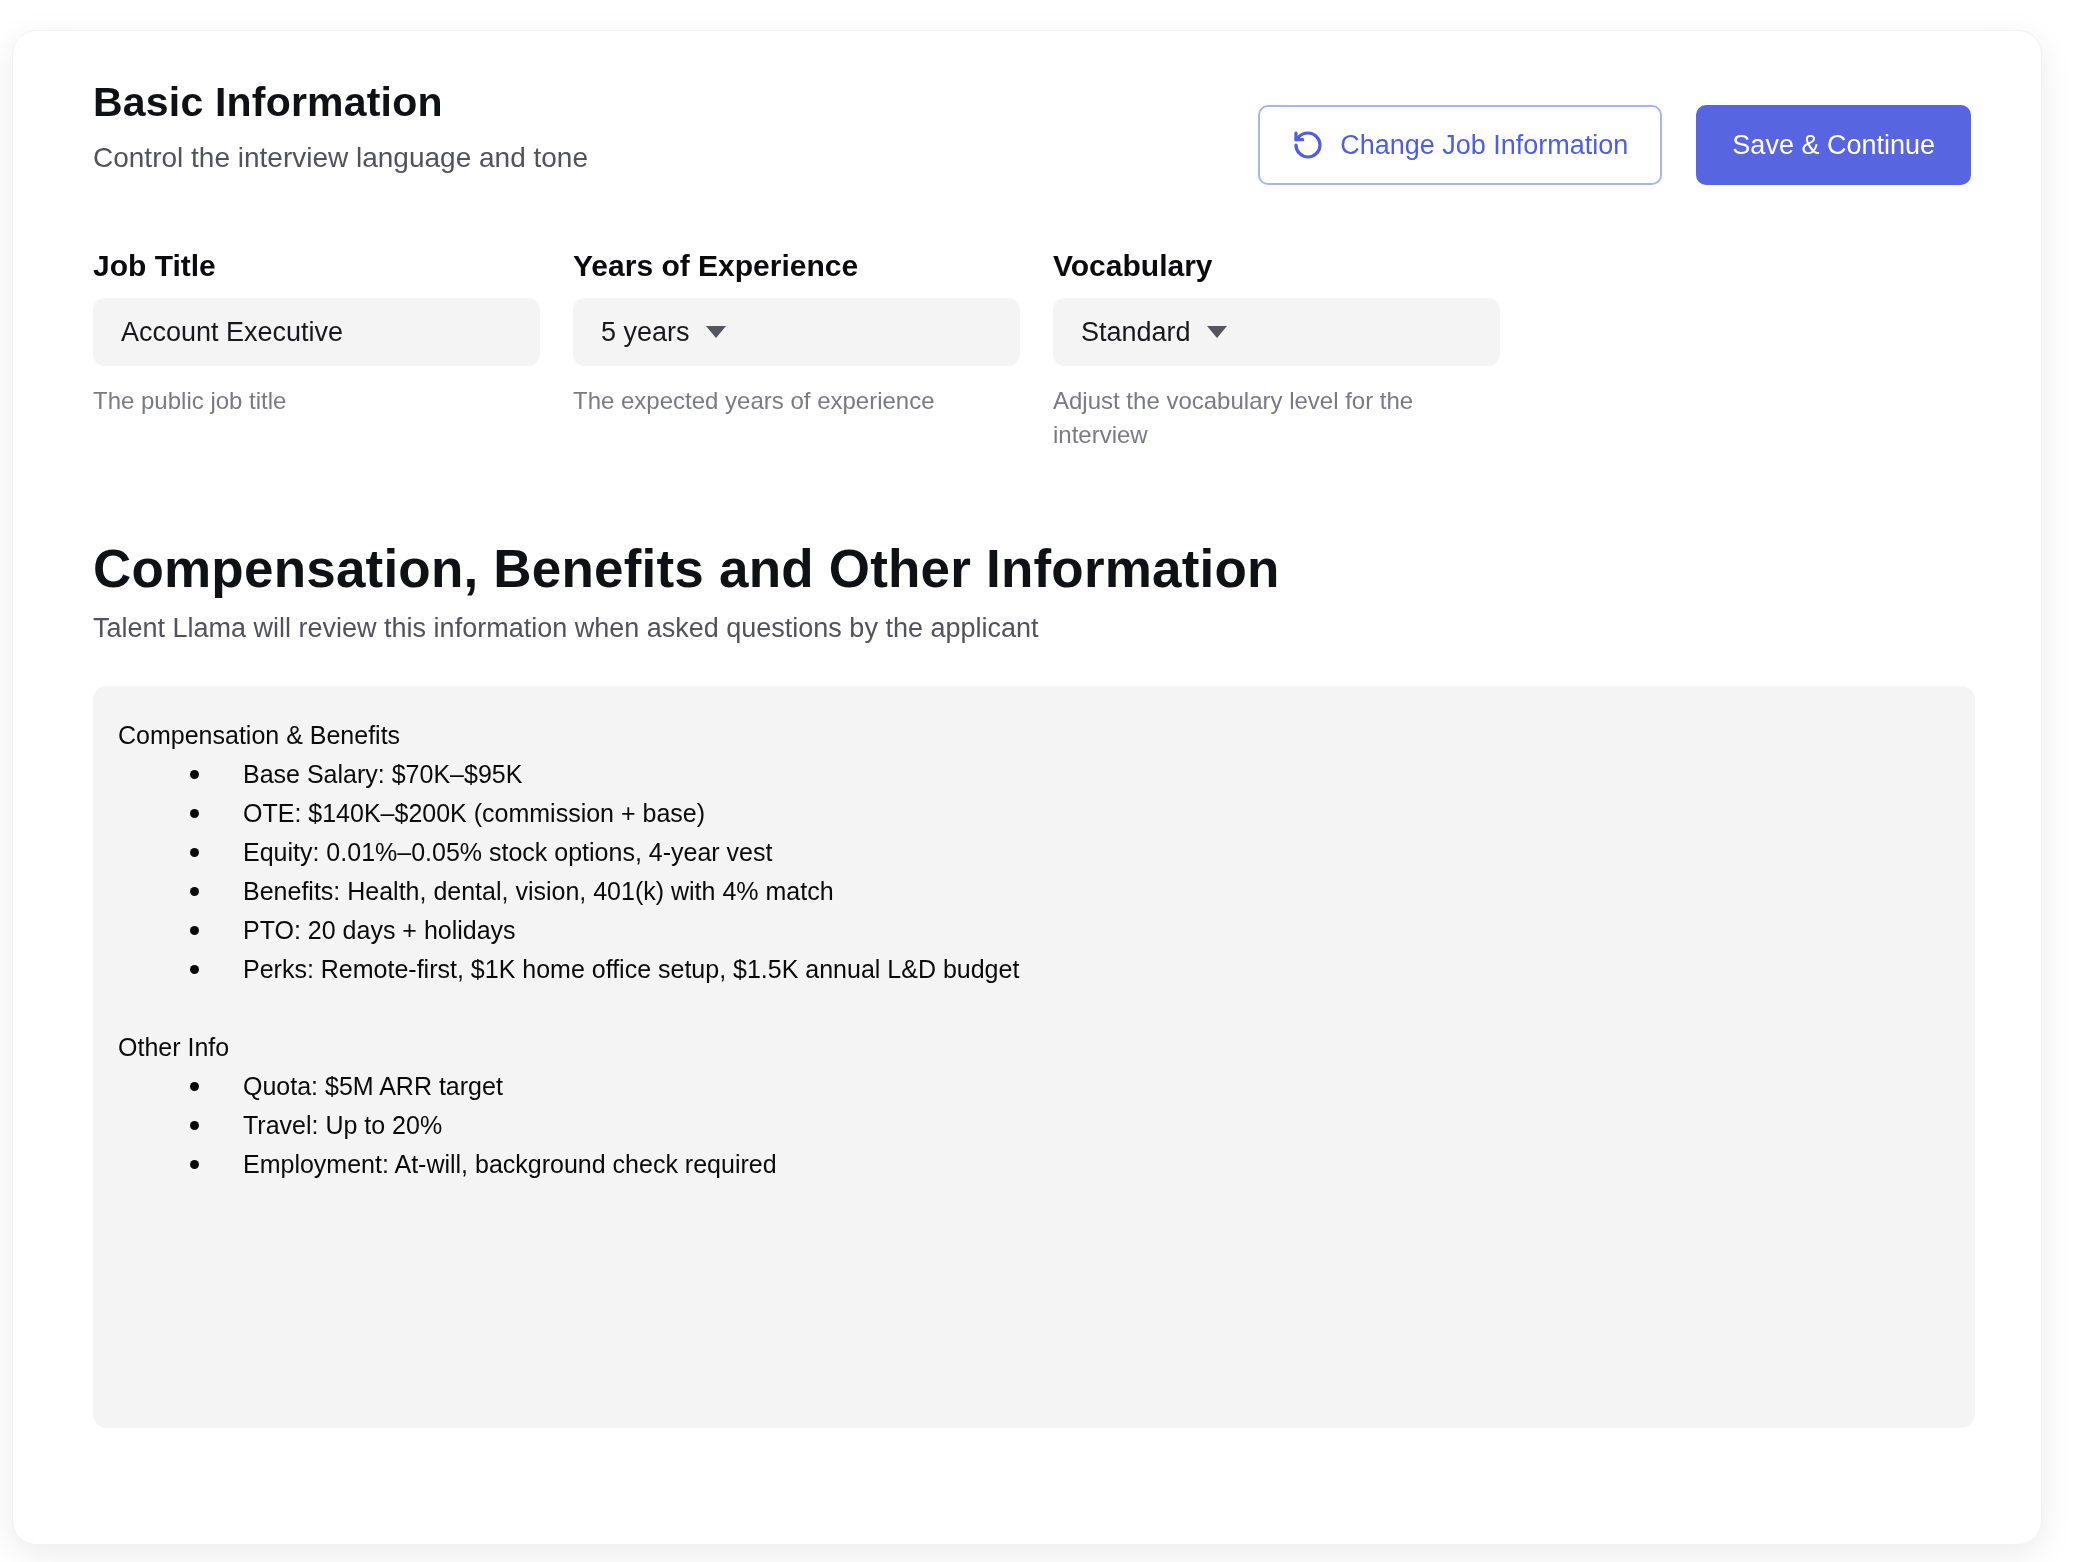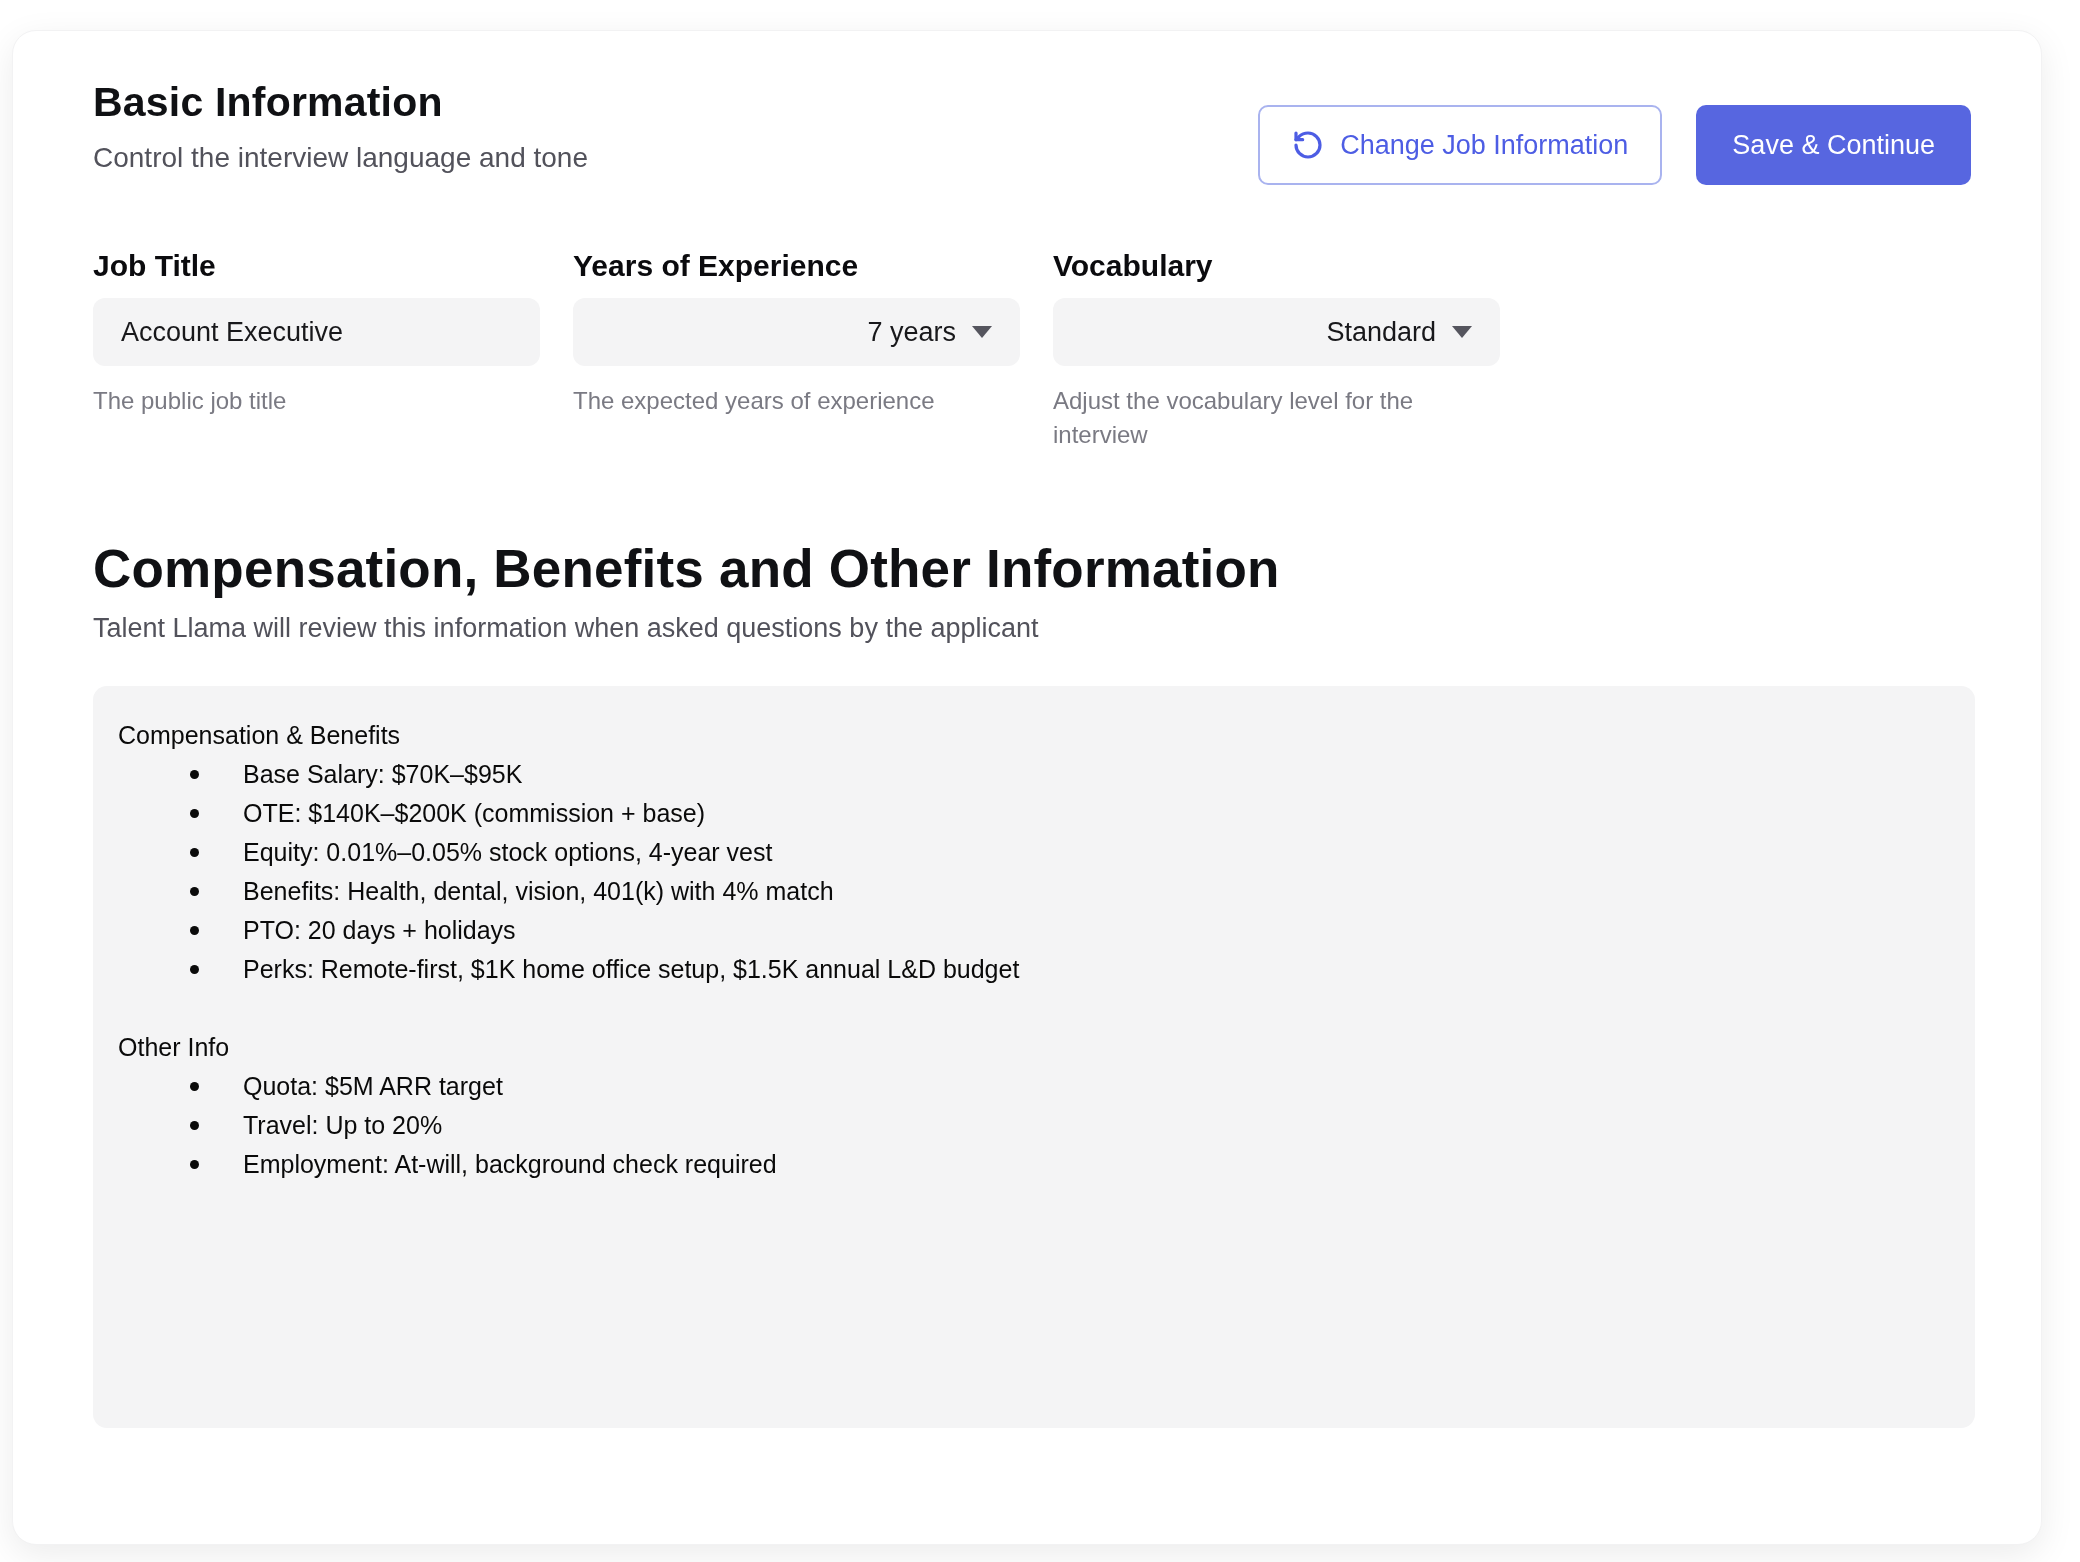--- a/index.html
+++ b/index.html
@@ -44,21 +44,21 @@
     border: none;
     color: #ffffff;
     padding: 0 36px;
   }
   
   .fields-row { display: flex; gap: 33px; margin-top: 64px; }
   .field { width: 447px; }
   .field-label { font-size: 30px; font-weight: 700; color: #0b0b0e; margin-bottom: 15px; }
   .control {
     height: 68px; background: #f4f4f5; border-radius: 12px;
-    display: flex; align-items: center; justify-content: flex-end;
+    display: flex; align-items: center; justify-content: flex-start;
     padding: 0 28px; font-size: 27px; color: #18181b;
   }
   .control input {
     border: none; background: transparent; outline: none;
     font-size: 27px; color: #18181b; width: 100%;
     font-family: "Liberation Sans", "DejaVu Sans", sans-serif;
   }
   .caret {
     width: 0; height: 0; flex: 0 0 auto; margin-left: 16px;
     border-left: 10px solid transparent;
@@ -122,21 +122,21 @@
       <div class="field-label">Job Title</div>
       <div class="control">
         <input type="text" value="Account Executive" style="">
       </div>
       <div class="field-helper">The public job title</div>
     </div>
 
     <div class="field">
       <div class="field-label">Years of Experience</div>
       <div class="control">
-        <span>7 years</span>
+        <span>5 years</span>
         <span class="caret"></span>
       </div>
       <div class="field-helper">The expected years of experience</div>
     </div>
 
     <div class="field">
       <div class="field-label">Vocabulary</div>
       <div class="control">
         <span>Standard</span>
         <span class="caret"></span>

